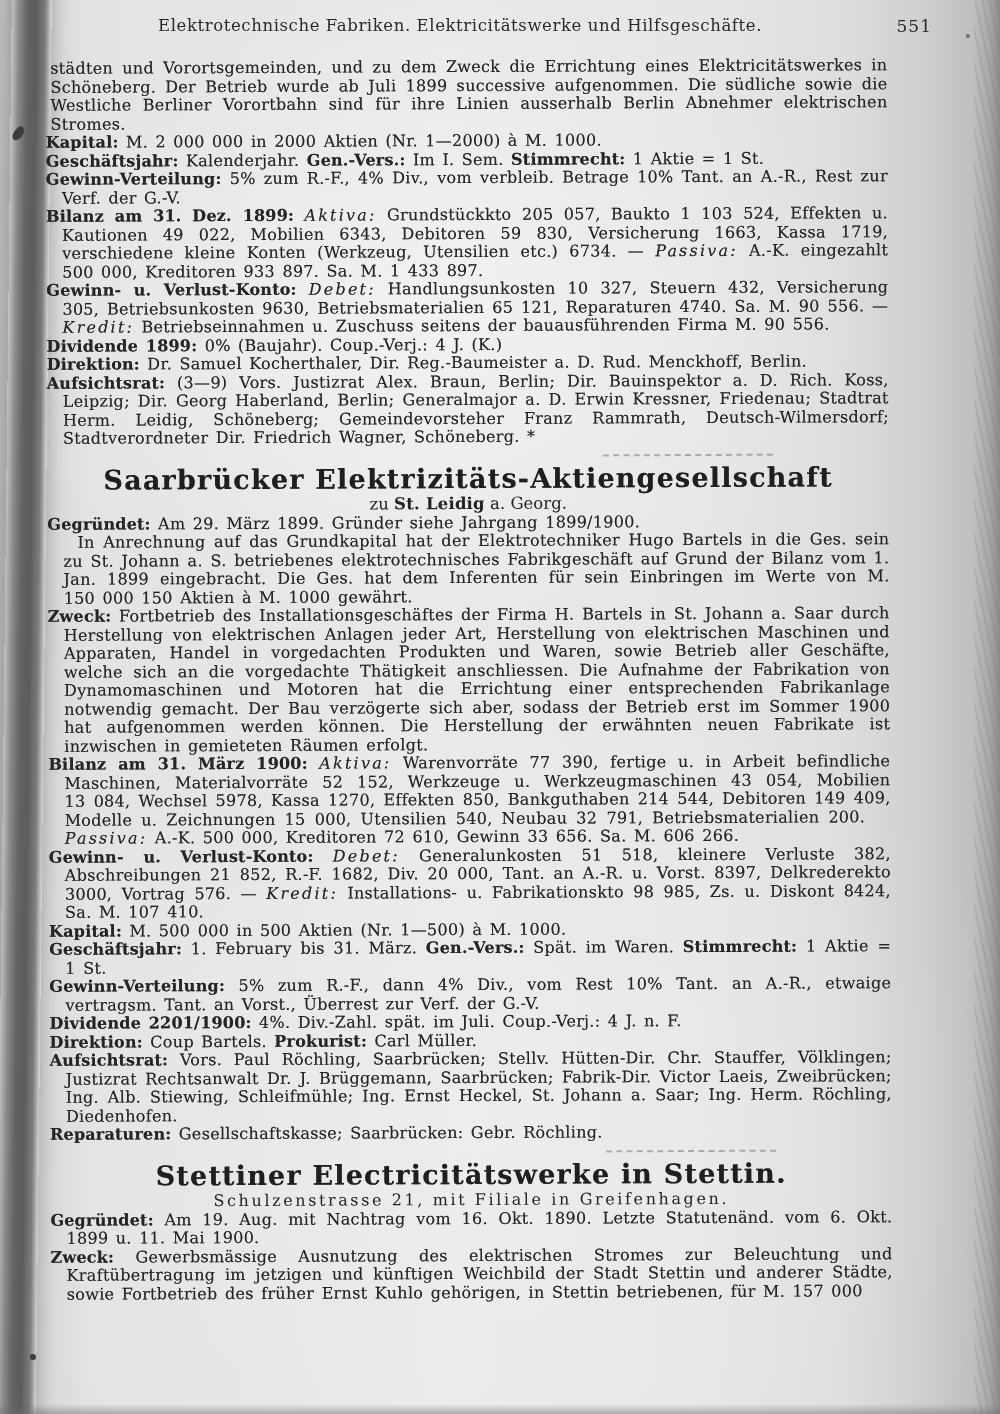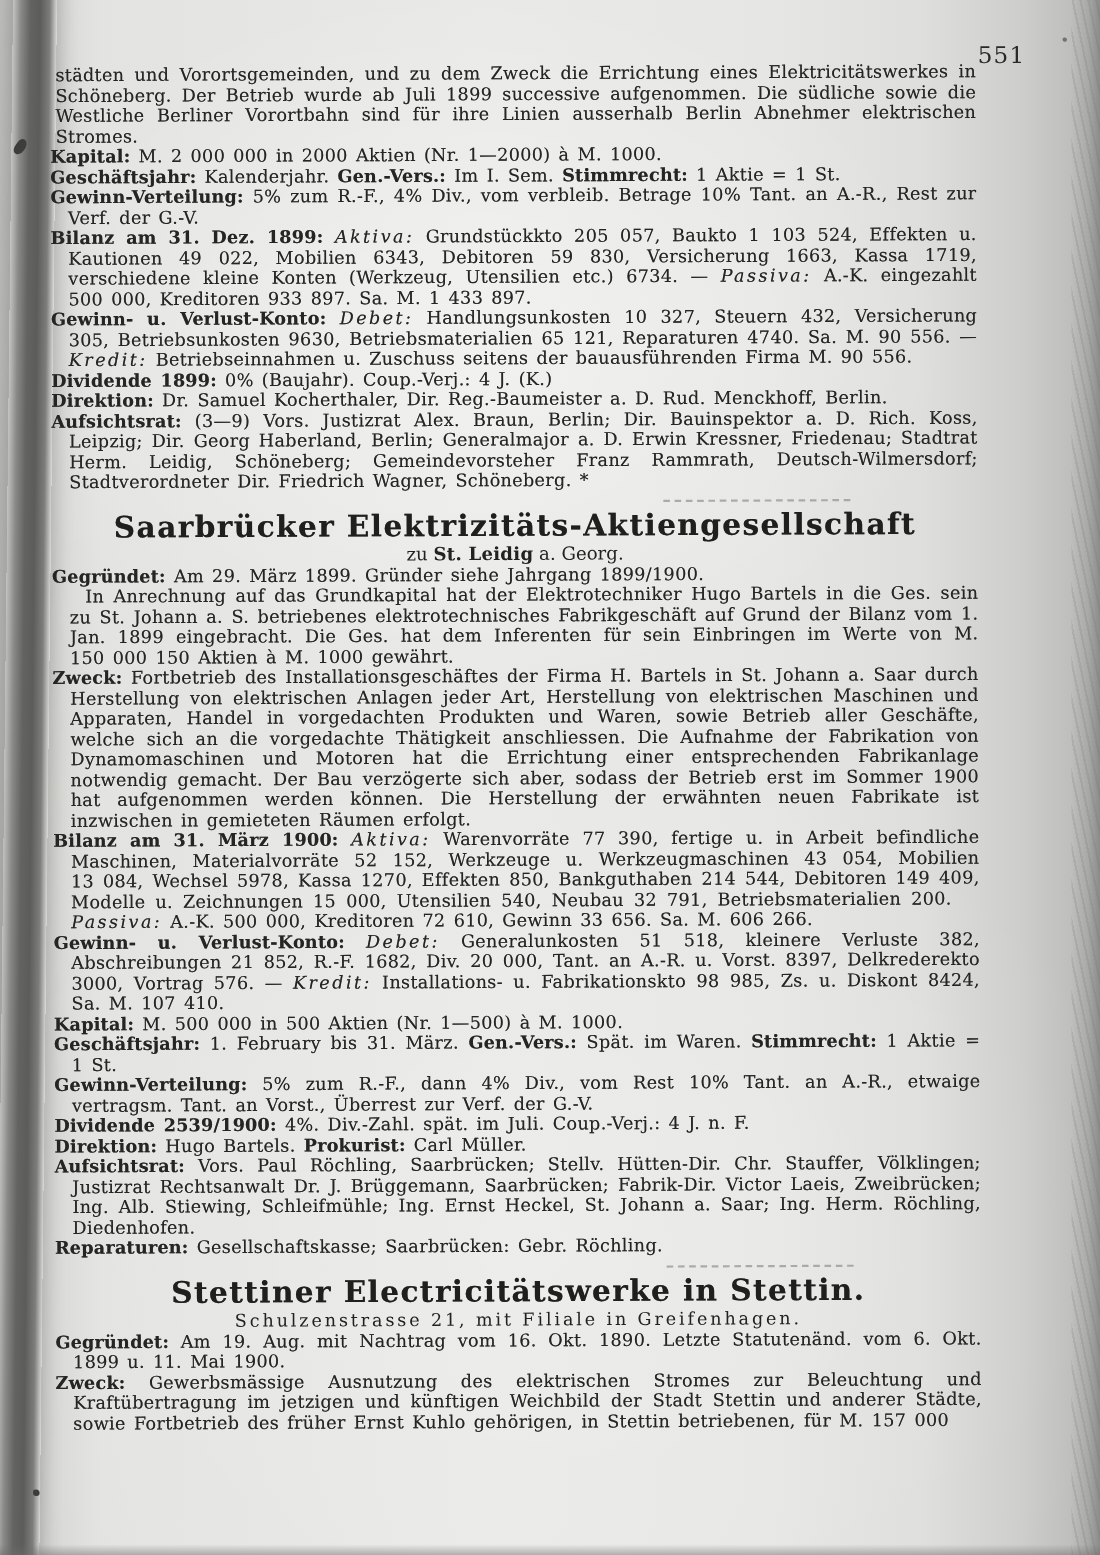--- a/index.html
+++ b/index.html
@@ -30,21 +30,21 @@
     position:absolute;left:0;bottom:0;width:1000px;height:10px;
     background:linear-gradient(0deg, rgba(110,110,108,.5), rgba(0,0,0,0));
   }
   .speck{position:absolute;background:#3d3d3b;border-radius:40% 60% 50% 50%;}
   .speck.s1{left:14px;top:126px;width:9px;height:15px;transform:rotate(38deg);}
   .speck.s2{left:30px;top:1354px;width:6px;height:6px;}
   .speck.s3{left:966px;top:34px;width:4px;height:4px;opacity:.6;}
 
   .pageheader{position:absolute;left:30px;top:16px;width:860px;text-align:center;
     font-size:16.5px;letter-spacing:.6px;color:#29292a;}
-  .pagenum{position:absolute;right:68px;top:16px;font-size:21px;letter-spacing:1px;color:#29292a;margin-top:22px;}
+  .pagenum{position:absolute;right:68px;top:16px;font-size:17px;letter-spacing:1px;color:#29292a;}
 
   .content{position:absolute;left:48px;top:58px;width:842px;transform:rotate(-0.25deg);}
   .content p,.content h2{margin:0;}
   .para,.cont,.indent{
     font-size:16px;line-height:18.5px;text-align:justify;
     letter-spacing:.3px;word-spacing:2px;color:#252523;
     text-shadow:0 0 .5px rgba(40,40,38,.55);
   }
   .para{padding-left:16px;text-indent:-16px;}
   .cont{padding-left:5px;}
@@ -63,20 +63,21 @@
 <body>
 
 <div class="scan">
   <div class="edge-left"></div>
   <div class="edge-right"></div>
   <div class="edge-bottom"></div>
   <div class="speck s1"></div>
   <div class="speck s2"></div>
   <div class="speck s3"></div>
 
+  <div class="pageheader">Elektrotechnische Fabriken. Elektricitätswerke und Hilfsgeschäfte.</div>
   <div class="pagenum">551</div>
 
   <div class="content">
       <p class="cont"><span>städten und Vorortsgemeinden, und zu dem Zweck die Errichtung eines Elektricitätswerkes in Schöneberg. Der Betrieb wurde ab Juli 1899 successive aufgenommen. Die südliche sowie die Westliche Berliner Vorortbahn sind für ihre Linien ausserhalb Berlin Abnehmer elektrischen Stromes.</span></p>
       <p class="para"><span class="b">Kapital:</span><span> M. 2&nbsp;000&nbsp;000 in 2000 Aktien (Nr. 1—2000) à M. 1000.</span></p>
       <p class="para"><span class="b">Geschäftsjahr:</span><span> Kalenderjahr.  </span><span class="b">Gen.-Vers.:</span><span> Im I. Sem.  </span><span class="b">Stimmrecht:</span><span> 1 Aktie = 1 St.</span></p>
       <p class="para"><span class="b">Gewinn-Verteilung:</span><span> 5% zum R.-F., 4% Div., vom verbleib. Betrage 10% Tant. an A.-R., Rest zur Verf. der G.-V.</span></p>
       <p class="para"><span class="b">Bilanz am 31. Dez. 1899:</span><span> </span><span class="sp">Aktiva:</span><span> Grundstückkto 205&nbsp;057, Baukto 1&nbsp;103&nbsp;524, Effekten u. Kautionen 49&nbsp;022, Mobilien 6343, Debitoren 59&nbsp;830, Versicherung 1663, Kassa 1719, verschiedene kleine Konten (Werkzeug, Utensilien etc.) 6734. — </span><span class="sp">Passiva:</span><span> A.-K. eingezahlt 500&nbsp;000, Kreditoren 933&nbsp;897.  Sa. M. 1&nbsp;433&nbsp;897.</span></p>
       <p class="para"><span class="b">Gewinn- u. Verlust-Konto:</span><span> </span><span class="sp">Debet:</span><span> Handlungsunkosten 10&nbsp;327, Steuern 432, Versicherung 305, Betriebsunkosten 9630, Betriebsmaterialien 65&nbsp;121, Reparaturen 4740.  Sa. M. 90&nbsp;556. — </span><span class="sp">Kredit:</span><span> Betriebseinnahmen u. Zuschuss seitens der bauausführenden Firma M. 90&nbsp;556.</span></p>
       <p class="para"><span class="b">Dividende 1899:</span><span> 0% (Baujahr).  Coup.-Verj.: 4 J. (K.)</span></p>
@@ -86,22 +87,22 @@
       <h2 class="h1"><span>Saarbrücker Elektrizitäts-Aktiengesellschaft</span></h2>
       <p class="sub"><span>zu </span><span class="b">St. Leidig</span><span> a. Georg.</span></p>
       <p class="para"><span class="b">Gegründet:</span><span> Am 29. März 1899.  Gründer siehe Jahrgang 1899/1900.</span></p>
       <p class="indent"><span>In Anrechnung auf das Grundkapital hat der Elektrotechniker Hugo Bartels in die Ges. sein zu St. Johann a. S. betriebenes elektrotechnisches Fabrikgeschäft auf Grund der Bilanz vom 1. Jan. 1899 eingebracht.  Die Ges. hat dem Inferenten für sein Einbringen im Werte von M. 150&nbsp;000 150 Aktien à M. 1000 gewährt.</span></p>
       <p class="para"><span class="b">Zweck:</span><span> Fortbetrieb des Installationsgeschäftes der Firma H. Bartels in St. Johann a. Saar durch Herstellung von elektrischen Anlagen jeder Art, Herstellung von elektrischen Maschinen und Apparaten, Handel in vorgedachten Produkten und Waren, sowie Betrieb aller Geschäfte, welche sich an die vorgedachte Thätigkeit anschliessen.  Die Aufnahme der Fabrikation von Dynamomaschinen und Motoren hat die Errichtung einer entsprechenden Fabrikanlage notwendig gemacht.  Der Bau verzögerte sich aber, sodass der Betrieb erst im Sommer 1900 hat aufgenommen werden können.  Die Herstellung der erwähnten neuen Fabrikate ist inzwischen in gemieteten Räumen erfolgt.</span></p>
       <p class="para"><span class="b">Bilanz am 31. März 1900:</span><span> </span><span class="sp">Aktiva:</span><span> Warenvorräte 77&nbsp;390, fertige u. in Arbeit befindliche Maschinen, Materialvorräte 52&nbsp;152, Werkzeuge u. Werkzeugmaschinen 43&nbsp;054, Mobilien 13&nbsp;084, Wechsel 5978, Kassa 1270, Effekten 850, Bankguthaben 214&nbsp;544, Debitoren 149&nbsp;409, Modelle u. Zeichnungen 15&nbsp;000, Utensilien 540, Neubau 32&nbsp;791, Betriebsmaterialien 200.  </span><span class="sp">Passiva:</span><span> A.-K. 500&nbsp;000, Kreditoren 72&nbsp;610, Gewinn 33&nbsp;656.  Sa. M. 606&nbsp;266.</span></p>
       <p class="para"><span class="b">Gewinn- u. Verlust-Konto:</span><span> </span><span class="sp">Debet:</span><span> Generalunkosten 51&nbsp;518, kleinere Verluste 382, Abschreibungen 21&nbsp;852, R.-F. 1682, Div. 20&nbsp;000, Tant. an A.-R. u. Vorst. 8397, Delkrederekto 3000, Vortrag 576. — </span><span class="sp">Kredit:</span><span> Installations- u. Fabrikationskto 98&nbsp;985, Zs. u. Diskont 8424, Sa. M. 107&nbsp;410.</span></p>
       <p class="para"><span class="b">Kapital:</span><span> M. 500&nbsp;000 in 500 Aktien (Nr. 1—500) à M. 1000.</span></p>
       <p class="para"><span class="b">Geschäftsjahr:</span><span> 1. February bis 31. März.  </span><span class="b">Gen.-Vers.:</span><span> Spät. im Waren.  </span><span class="b">Stimmrecht:</span><span> 1 Aktie = 1 St.</span></p>
       <p class="para"><span class="b">Gewinn-Verteilung:</span><span> 5% zum R.-F., dann 4% Div., vom Rest 10% Tant. an A.-R., etwaige vertragsm. Tant. an Vorst., Überrest zur Verf. der G.-V.</span></p>
-      <p class="para"><span class="b">Dividende 2539/1900:</span><span> 4%.  Div.-Zahl. spät. im Juli.  Coup.-Verj.: 4 J. n. F.</span></p>
-      <p class="para"><span class="b">Direktion:</span><span> Hugo Bartels.  </span><span class="b">Prokurist:</span><span> Carl Müller.</span></p>
+      <p class="para"><span class="b">Dividende 2201/1900:</span><span> 4%.  Div.-Zahl. spät. im Juli.  Coup.-Verj.: 4 J. n. F.</span></p>
+      <p class="para"><span class="b">Direktion:</span><span> Coup Bartels.  </span><span class="b">Prokurist:</span><span> Carl Müller.</span></p>
       <p class="para"><span class="b">Aufsichtsrat:</span><span> Vors. Paul Röchling, Saarbrücken; Stellv. Hütten-Dir. Chr. Stauffer, Völklingen; Justizrat Rechtsanwalt Dr. J. Brüggemann, Saarbrücken; Fabrik-Dir. Victor Laeis, Zweibrücken; Ing. Alb. Stiewing, Schleifmühle; Ing. Ernst Heckel, St. Johann a. Saar; Ing. Herm. Röchling, Diedenhofen.</span></p>
       <p class="para"><span class="b">Reparaturen:</span><span> Gesellschaftskasse; Saarbrücken: Gebr. Röchling.</span></p>
       <div class="divider"></div>
       <h2 class="h1"><span>Stettiner Electricitätswerke in Stettin.</span></h2>
       <p class="sub2"><span>Schulzenstrasse 21, mit Filiale in Greifenhagen.</span></p>
       <p class="para"><span class="b">Gegründet:</span><span> Am 19. Aug. mit Nachtrag vom 16. Okt. 1890.  Letzte Statutenänd. vom 6. Okt. 1899 u. 11. Mai 1900.</span></p>
       <p class="para"><span class="b">Zweck:</span><span> Gewerbsmässige Ausnutzung des elektrischen Stromes zur Beleuchtung und Kraftübertragung im jetzigen und künftigen Weichbild der Stadt Stettin und anderer Städte, sowie Fortbetrieb des früher Ernst Kuhlo gehörigen, in Stettin betriebenen, für M. 157&nbsp;000</span></p>
     </div>
 </div>
 

